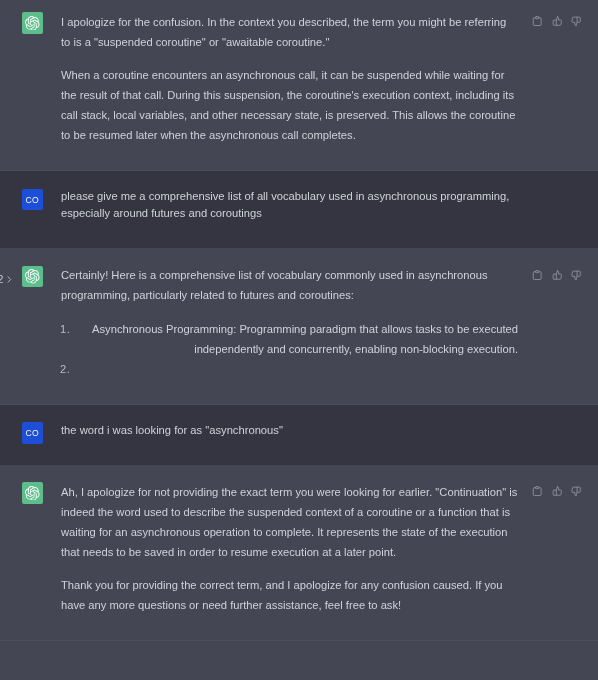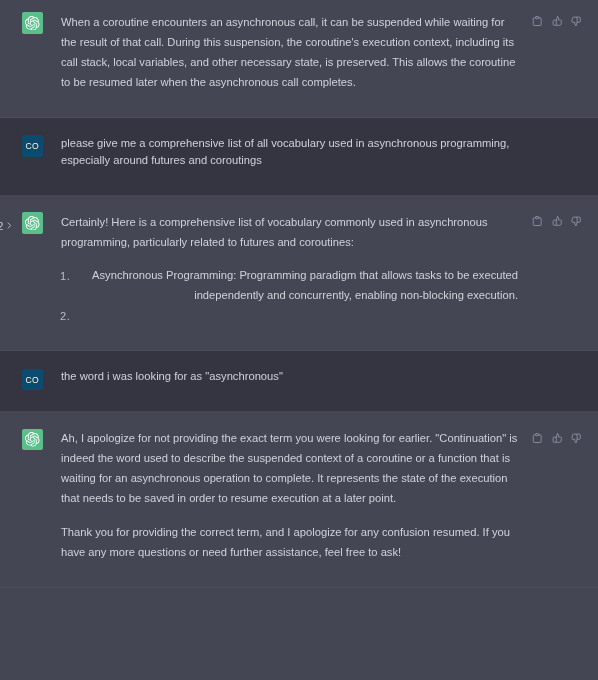--- a/index.html
+++ b/index.html
@@ -14,21 +14,21 @@
 
   .msg{display:flex;position:relative;box-sizing:border-box;padding:17px 0 26px 0;}
   .msg.assistant{background:#444654;box-shadow:inset 0 -1px 0 rgba(255,255,255,0.045);}
   .msg.user{background:#343541;}
 
   .avatar-col{position:absolute;left:0;top:17.7px;width:43px;display:flex;justify-content:flex-end;}
   .avatar{width:21.5px;height:21.5px;border-radius:2px;display:flex;align-items:center;
           justify-content:center;overflow:hidden;flex:0 0 21.5px;}
   .avatar.bot{background:#5cbe8a;}
   .avatar.bot svg{width:14.6px;height:14.6px;display:block;}
-  .avatar.user{background:#0c4a6e;color:#fdf6dd;font-size:8.6px;font-weight:400;
+  .avatar.user{background:#1d4ed8;color:#fdf6dd;font-size:8.6px;font-weight:400;
                letter-spacing:0.3px;line-height:1;padding-top:1.2px;box-sizing:border-box;}
 
   .content{flex:0 0 457px;width:457px;min-width:0;margin-left:61px;
            color:#d0d2da;font-size:11.2px;line-height:20px;}
   .msg.user .content{line-height:17px;}
   .content p{margin:0 0 13.5px 0;}
   .content p:last-child{margin-bottom:0;}
   .content ol{margin:13.5px 0 0 0;padding:0;list-style:none;counter-reset:li;text-align:right;}
   .content ol li{margin:0;padding-left:15px;position:relative;counter-increment:li;min-height:20px;}
   .content ol li::before{content:counter(li) ".";position:absolute;left:-1px;top:0.5px;
@@ -55,20 +55,21 @@
     <div class="avatar-col">
       <div class="avatar bot">
         <span class="icon">
             <svg viewBox="0 0 24 24" xmlns="http://www.w3.org/2000/svg">
               <path fill="#ffffff" d="M22.282 9.821a5.985 5.985 0 0 0-.516-4.91 6.046 6.046 0 0 0-6.51-2.9A6.065 6.065 0 0 0 4.981 4.18a5.985 5.985 0 0 0-3.998 2.9 6.046 6.046 0 0 0 .743 7.097 5.98 5.98 0 0 0 .51 4.911 6.051 6.051 0 0 0 6.515 2.9A5.985 5.985 0 0 0 13.26 24a6.056 6.056 0 0 0 5.772-4.206 5.99 5.99 0 0 0 3.997-2.9 6.056 6.056 0 0 0-.747-7.073zM13.26 22.43a4.476 4.476 0 0 1-2.876-1.04l.141-.081 4.779-2.758a.795.795 0 0 0 .392-.681v-6.737l2.02 1.168a.071.071 0 0 1 .038.052v5.583a4.504 4.504 0 0 1-4.494 4.494zM3.6 18.304a4.47 4.47 0 0 1-.535-3.014l.142.085 4.783 2.759a.771.771 0 0 0 .78 0l5.843-3.369v2.332a.08.08 0 0 1-.033.062L9.74 19.95a4.5 4.5 0 0 1-6.14-1.646zM2.34 7.896a4.485 4.485 0 0 1 2.366-1.973V11.6a.766.766 0 0 0 .388.676l5.815 3.355-2.02 1.168a.076.076 0 0 1-.071 0l-4.83-2.786A4.504 4.504 0 0 1 2.34 7.872zm16.597 3.855-5.833-3.387L15.119 7.2a.076.076 0 0 1 .071 0l4.83 2.791a4.494 4.494 0 0 1-.676 8.105v-5.678a.79.79 0 0 0-.407-.667zm2.01-3.023-.141-.085-4.774-2.782a.776.776 0 0 0-.785 0L9.409 9.23V6.897a.066.066 0 0 1 .028-.061l4.83-2.787a4.5 4.5 0 0 1 6.68 4.66zM8.307 12.863l-2.02-1.164a.08.08 0 0 1-.038-.057V6.075a4.5 4.5 0 0 1 7.375-3.453l-.142.08L8.704 5.46a.795.795 0 0 0-.393.681zm1.097-2.365 2.602-1.5 2.607 1.5v2.999l-2.597 1.5-2.607-1.5z"></path>
             </svg>
           </span>
       </div>
     </div>
     <div class="content">
+        <p>I apologize for the confusion. In the context you described, the term you might be referring to is a "suspended coroutine" or "awaitable coroutine."</p>
         <p>When a coroutine encounters an asynchronous call, it can be suspended while waiting for the result of that call. During this suspension, the coroutine's execution context, including its call stack, local variables, and other necessary state, is preserved. This allows the coroutine to be resumed later when the asynchronous call completes.</p>
       </div>
     <div class="actions">
       <span class="act" title="Copy">
           <svg viewBox="0 0 24 24" xmlns="http://www.w3.org/2000/svg">
             <path d="M8.4 3.9H5.3A2.4 2.4 0 0 0 2.9 6.3v13.3a2.4 2.4 0 0 0 2.4 2.4h13.4a2.4 2.4 0 0 0 2.4-2.4V6.3a2.4 2.4 0 0 0-2.4-2.4h-3.1"></path>
             <rect x="8" y="1.6" width="8" height="4.6" rx="1.8"></rect>
           </svg>
         </span>
       <span class="act" title="Good response">
@@ -160,21 +161,21 @@
       <div class="avatar bot">
         <span class="icon">
             <svg viewBox="0 0 24 24" xmlns="http://www.w3.org/2000/svg">
               <path fill="#ffffff" d="M22.282 9.821a5.985 5.985 0 0 0-.516-4.91 6.046 6.046 0 0 0-6.51-2.9A6.065 6.065 0 0 0 4.981 4.18a5.985 5.985 0 0 0-3.998 2.9 6.046 6.046 0 0 0 .743 7.097 5.98 5.98 0 0 0 .51 4.911 6.051 6.051 0 0 0 6.515 2.9A5.985 5.985 0 0 0 13.26 24a6.056 6.056 0 0 0 5.772-4.206 5.99 5.99 0 0 0 3.997-2.9 6.056 6.056 0 0 0-.747-7.073zM13.26 22.43a4.476 4.476 0 0 1-2.876-1.04l.141-.081 4.779-2.758a.795.795 0 0 0 .392-.681v-6.737l2.02 1.168a.071.071 0 0 1 .038.052v5.583a4.504 4.504 0 0 1-4.494 4.494zM3.6 18.304a4.47 4.47 0 0 1-.535-3.014l.142.085 4.783 2.759a.771.771 0 0 0 .78 0l5.843-3.369v2.332a.08.08 0 0 1-.033.062L9.74 19.95a4.5 4.5 0 0 1-6.14-1.646zM2.34 7.896a4.485 4.485 0 0 1 2.366-1.973V11.6a.766.766 0 0 0 .388.676l5.815 3.355-2.02 1.168a.076.076 0 0 1-.071 0l-4.83-2.786A4.504 4.504 0 0 1 2.34 7.872zm16.597 3.855-5.833-3.387L15.119 7.2a.076.076 0 0 1 .071 0l4.83 2.791a4.494 4.494 0 0 1-.676 8.105v-5.678a.79.79 0 0 0-.407-.667zm2.01-3.023-.141-.085-4.774-2.782a.776.776 0 0 0-.785 0L9.409 9.23V6.897a.066.066 0 0 1 .028-.061l4.83-2.787a4.5 4.5 0 0 1 6.68 4.66zM8.307 12.863l-2.02-1.164a.08.08 0 0 1-.038-.057V6.075a4.5 4.5 0 0 1 7.375-3.453l-.142.08L8.704 5.46a.795.795 0 0 0-.393.681zm1.097-2.365 2.602-1.5 2.607 1.5v2.999l-2.597 1.5-2.607-1.5z"></path>
             </svg>
           </span>
       </div>
     </div>
     <div class="content">
         <p>Ah, I apologize for not providing the exact term you were looking for earlier. "Continuation" is indeed the word used to describe the suspended context of a coroutine or a function that is waiting for an asynchronous operation to complete. It represents the state of the execution that needs to be saved in order to resume execution at a later point.</p>
-        <p>Thank you for providing the correct term, and I apologize for any confusion resumed. If you have any more questions or need further assistance, feel free to ask!</p>
+        <p>Thank you for providing the correct term, and I apologize for any confusion caused. If you have any more questions or need further assistance, feel free to ask!</p>
       </div>
     <div class="actions">
       <span class="act" title="Copy">
           <svg viewBox="0 0 24 24" xmlns="http://www.w3.org/2000/svg">
             <path d="M8.4 3.9H5.3A2.4 2.4 0 0 0 2.9 6.3v13.3a2.4 2.4 0 0 0 2.4 2.4h13.4a2.4 2.4 0 0 0 2.4-2.4V6.3a2.4 2.4 0 0 0-2.4-2.4h-3.1"></path>
             <rect x="8" y="1.6" width="8" height="4.6" rx="1.8"></rect>
           </svg>
         </span>
       <span class="act" title="Good response">
           <svg viewBox="0 0 24 24" xmlns="http://www.w3.org/2000/svg">

